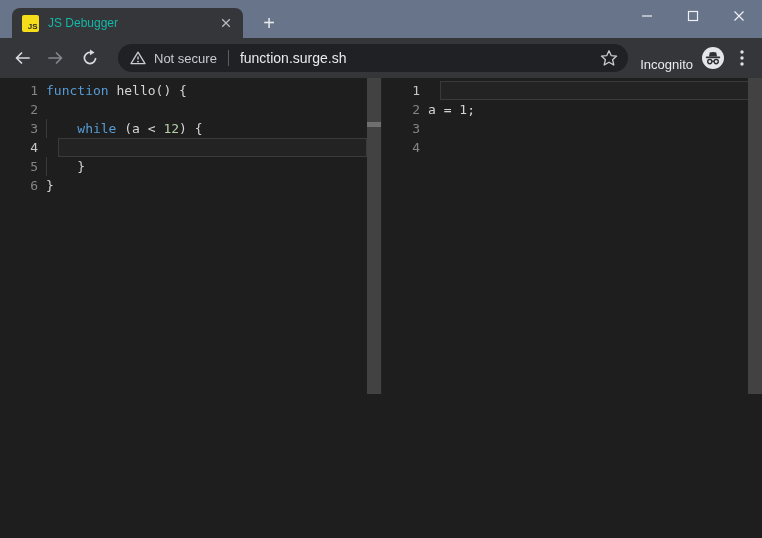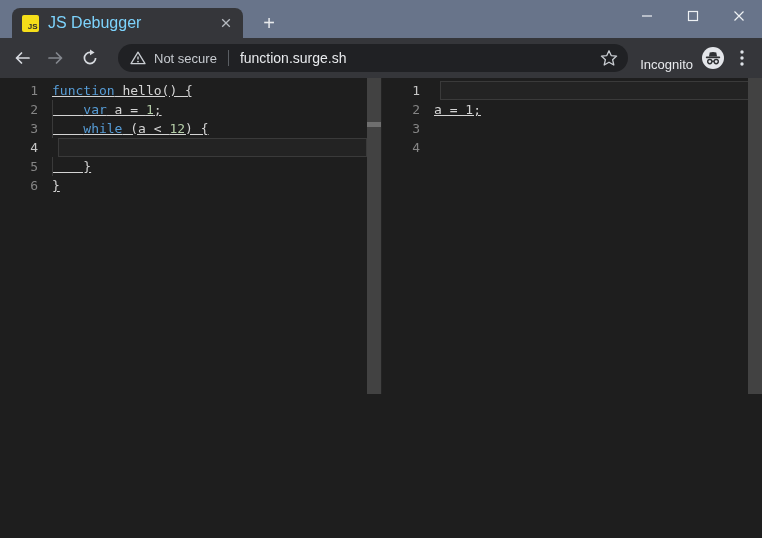--- a/index.html
+++ b/index.html
@@ -21,21 +21,21 @@
     background: var(--frame-bg, #35363a);
     border-radius:8px 8px 0 0;
     display:flex; align-items:center; padding:0 8px 0 10px;
   }
   .favicon {
     width:17px; height:17px; background: var(--favicon-bg,#f5de19);
     border-radius:2px; flex:none; display:flex; align-items:flex-end; justify-content:flex-end;
     padding:1px 1.5px;
   }
   .favicon span { font-size:8px; font-weight:bold; color:#2b2b2b; line-height:8px; }
-  .tab-title { margin-left:9px; font-size:16px; color:#7dd3fc; flex:1; white-space:nowrap; overflow:hidden; }
+  .tab-title { margin-left:9px; font-size:12px; color:#14b8a6; flex:1; white-space:nowrap; overflow:hidden; }
   .tab-close { width:18px; height:18px; border-radius:50%; display:flex; align-items:center; justify-content:center; flex:none; }
   .newtab {
     position:absolute; left:255px; top:9px; width:28px; height:28px;
     display:flex; align-items:center; justify-content:center;
     color:#e8eaed; font-size:20px; font-weight:300; line-height:20px;
   }
   .win-controls { position:absolute; right:0; top:0; height:32px; display:flex; }
   .win-btn { width:46px; height:32px; display:flex; align-items:center; justify-content:center; }
 
   
@@ -59,21 +59,21 @@
 
   
   .content { height:460px; display:flex; background:var(--editor-bg,#1e1e1e); position:relative; }
   .pane { position:relative; height:100%; overflow:hidden; }
   .pane-left { width:381px; flex:none; }
   .pane-right { flex:1; border-left:1px solid #242424; }
   .editor { padding-top:3px; font-family:"DejaVu Sans Mono","Liberation Mono",monospace; font-size:13px; }
   .code-line { height:19px; line-height:19px; display:flex; position:relative; }
   .ln { width:38px; text-align:right; color:var(--gutter,#858585); flex:none; position:relative; z-index:2; }
   .code-line.active .ln { color:var(--gutter-active,#c6c6c6); }
-  .lc { margin-left:14px; white-space:pre; position:relative; z-index:2; color:var(--plain,#d4d4d4);text-decoration:underline; }
+  .lc { margin-left:8px; white-space:pre; position:relative; z-index:2; color:var(--plain,#d4d4d4); }
   .tk-keyword { color:var(--keyword,#569cd6); }
   .tk-number { color:var(--number,#b5cea8); }
   .tk-plain { color:var(--plain,#d4d4d4); }
   .guide { position:absolute; top:0; bottom:0; width:1px; background:#3a3a3a; }
   .line-box { display:none; position:absolute; top:0; bottom:0; left:58px;
     border:1px solid #3a3a3a; background:rgba(255,255,255,0.025); z-index:1; }
   .code-line.active .line-box { display:block; }
   .pane-left .line-box { right:14px; }
   .pane-right .line-box { right:13px; }
   .vscroll { position:absolute; top:0; right:0; width:14px; background:var(--scrollbar,#424242); z-index:3; }
@@ -169,21 +169,20 @@
 
   <div class="content">
     <div class="pane pane-left">
       <div class="editor" id="source-editor">
           <div class="code-line">
             <div class="ln">1</div>
             <div class="lc"><span class="tk-keyword">function</span><span class="tk-plain"> hello() {</span></div>
           </div>
           <div class="code-line">
             <div class="ln">2</div>
-            <div class="lc"><span class="guide" style="left: 0px;"></span><span class="tk-plain">    </span><span class="tk-keyword">var</span><span class="tk-plain"> a = </span><span class="tk-number">1</span><span class="tk-plain">;</span></div>
           </div>
           <div class="code-line">
             <div class="ln">3</div>
             <div class="lc"><span class="guide" style="left: 0px;"></span><span class="tk-plain">    </span><span class="tk-keyword">while</span><span class="tk-plain"> (a &lt; </span><span class="tk-number">12</span><span class="tk-plain">) {</span></div>
           </div>
           <div class="code-line active">
             <div class="line-box"></div>
             <div class="ln">4</div>
           </div>
           <div class="code-line">

